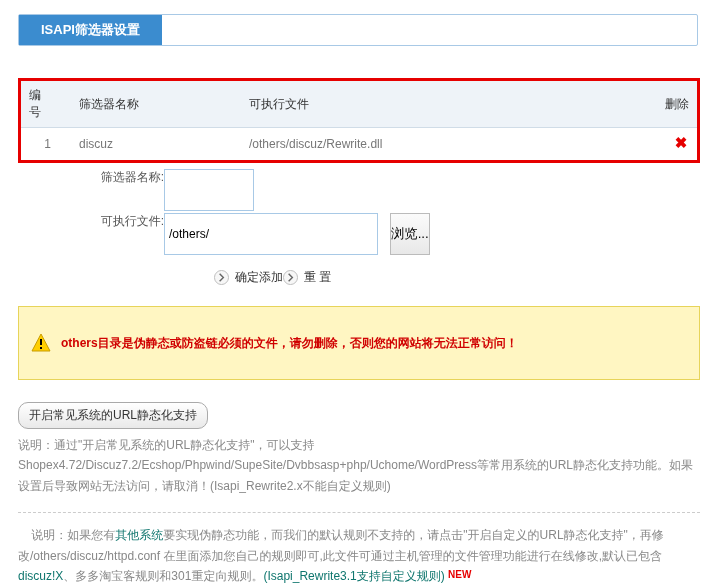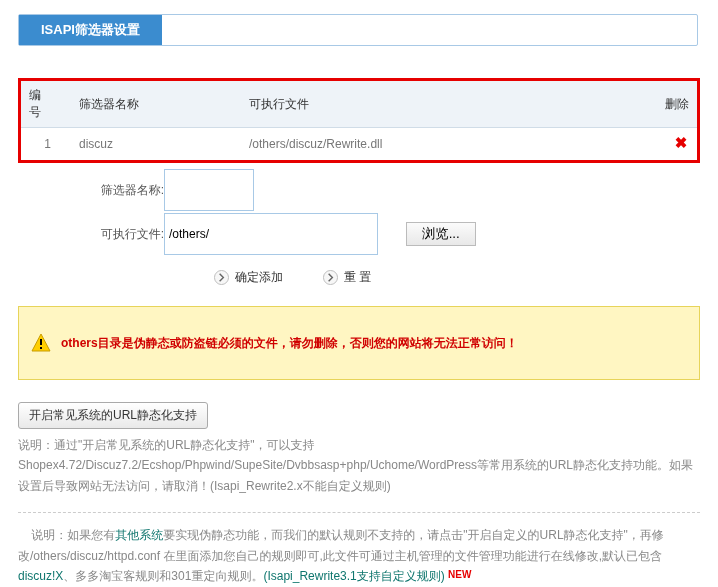--- a/index.html
+++ b/index.html
@@ -60,37 +60,37 @@
     display: inline-block;
     width: 16px; height: 16px;
     line-height: 14px;
     text-align: center;
     color: #e60000;
     font-weight: bold;
     font-size: 15px;
     cursor: pointer;
   }
 
-  .form-row { margin: 2px 0 2px 60px; display: flex; align-items: center; }
+  .form-row { margin: 2px 0 2px 60px; display: flex; }
   .form-row label { width: 86px; text-align: right; color: #555; }
   .form-row input[type=text] {
     border: 1px solid #a8c9e6;
     padding: 20px 4px;
     height: 20px;
     font-size: 12px;
   }
   .browse-btn {
     border: 1px solid #bbb;
     background: linear-gradient(#fbfbfb,#e8e8e8);
-    padding: 2px 15px;
-    margin-left: 28px;
-    cursor: pointer;
-  }
-
-  .act-row { margin: 14px 0 20px 196px; display: flex; gap: 40px; }
+    padding: 2px 0;
+    margin-left: 12px;
+    cursor: pointer;
+  }
+
+  .act-row { margin: 14px 0 20px 196px; display: flex; }
   .act-btn {
     display: flex;
     align-items: center;
     gap: 6px;
     cursor: pointer;
     color: #333;
   }
   .act-btn svg { width: 15px; height: 15px; }
 
   .alert {
@@ -104,21 +104,21 @@
     color: #d00000;
     font-weight: bold;
     font-size: 12px;
   }
   .alert svg { flex: none; }
 
   .section { margin-bottom: 16px; }
   .toggle-btn {
     display: inline-block;
     border: 1px solid #aaa;
-    border-radius: 3px;
+    border-radius: 10px;
     background: linear-gradient(#fff,#e9e9e9);
     padding: 4px 10px;
     font-size: 12px;
     cursor: pointer;
     color: #333;
   }
   .desc {
     margin-top: 6px;
     color: #888;
     line-height: 1.7;

